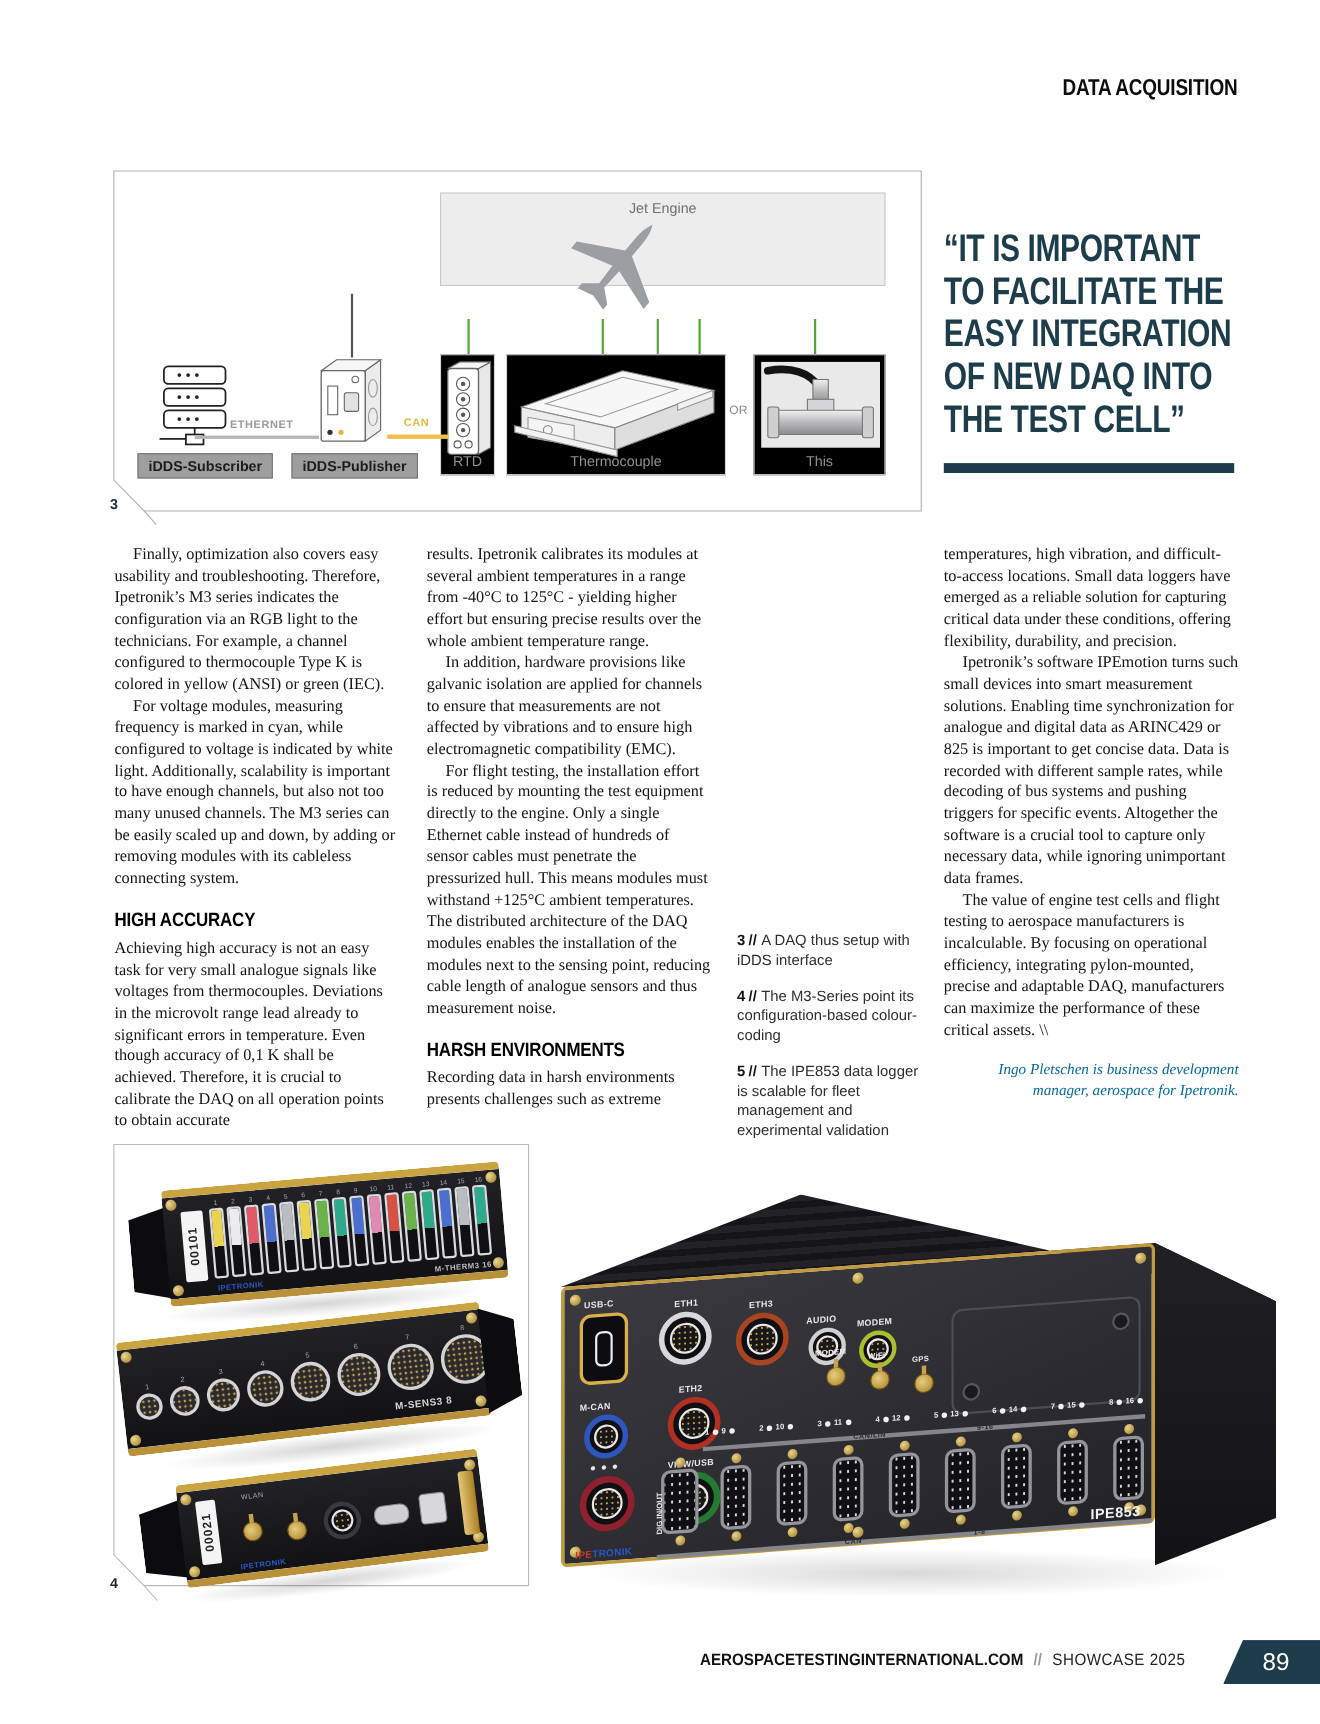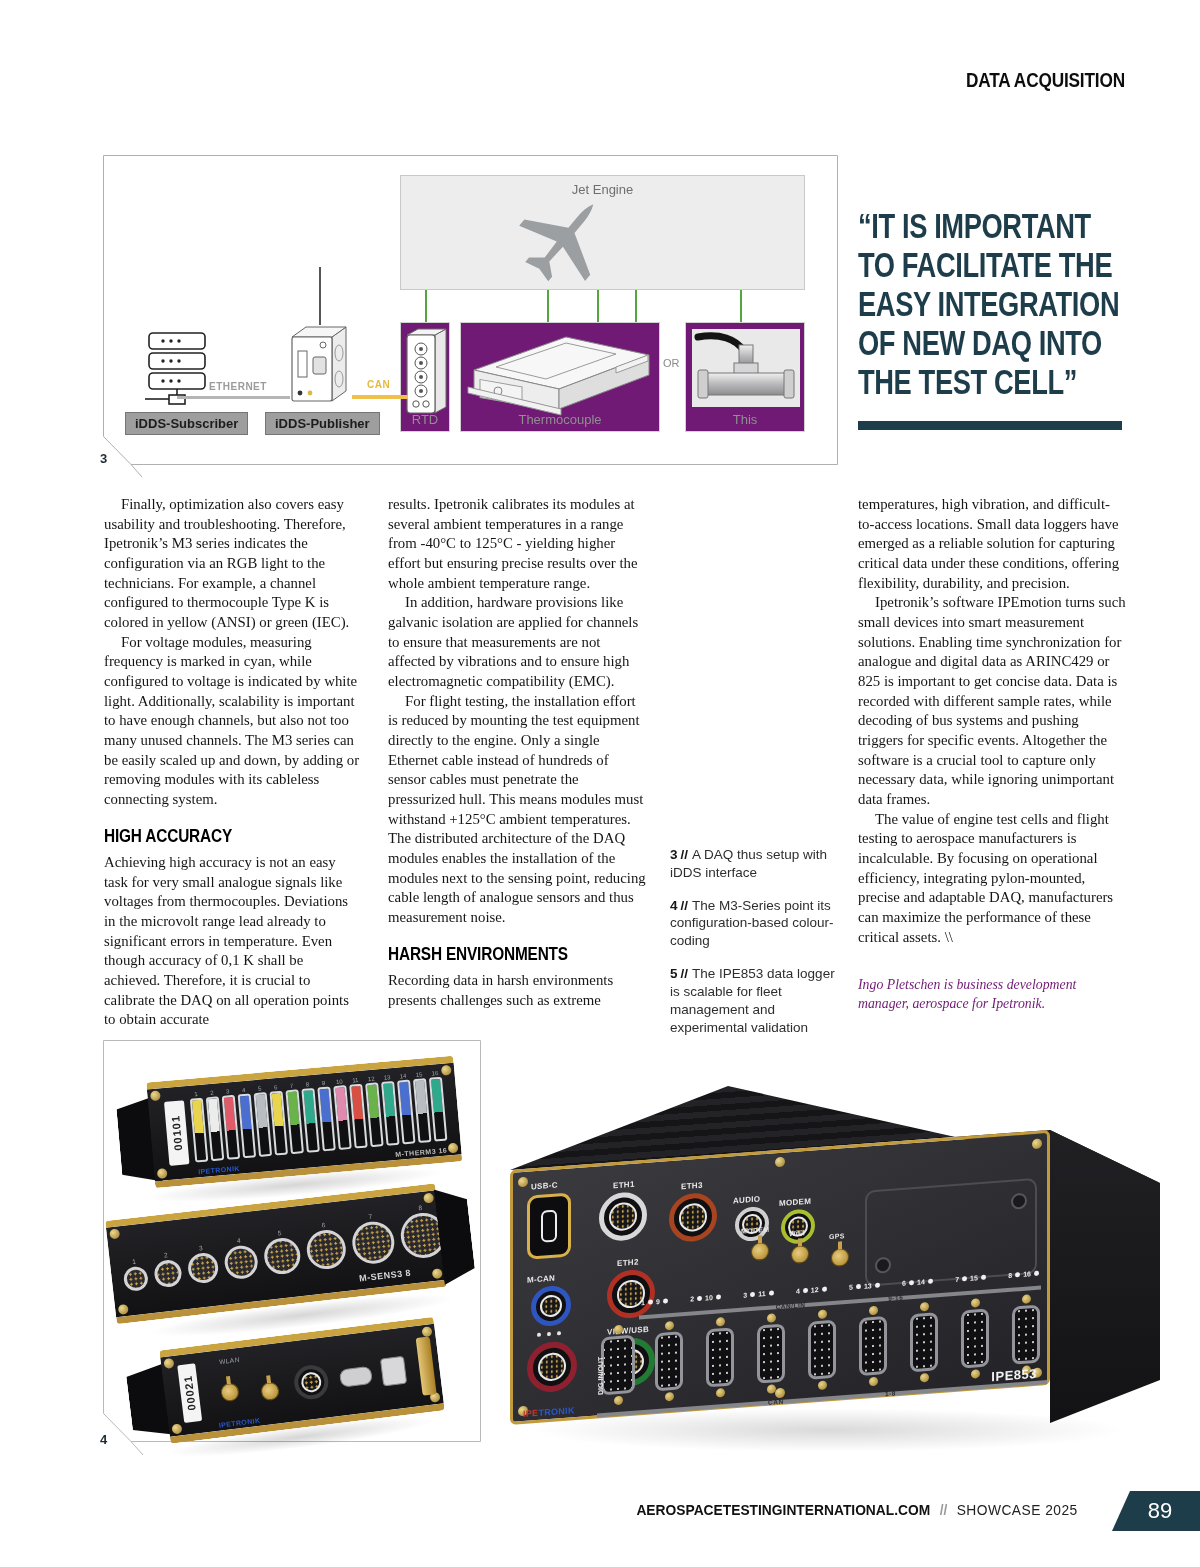--- a/index.html
+++ b/index.html
@@ -20,36 +20,36 @@
   .quote{position:absolute;left:858px;top:206px;width:300px;}
   .qline{font-weight:bold;font-size:35px;line-height:39px;color:#1e3d4b;letter-spacing:-0.5px;
          transform:scaleX(.78);transform-origin:0 0;white-space:nowrap;}
   .qbar{width:264px;height:9px;background:#1e3d4b;margin-top:20px;}
   
   .figframe{position:absolute;}
   .figframe svg{position:absolute;left:0;top:0;overflow:visible;}
   .fignum{position:absolute;font-weight:bold;font-size:13px;color:#1d2b33;}
   
   .d-abs{position:absolute;box-sizing:border-box;}
-  .enginebox{left:297px;top:20px;width:405px;height:115px;background:#ededed;border:1px solid #c9c9c9;}
+  .enginebox{left:297px;top:20px;width:405px;height:85px;background:#ededed;border:1px solid #c9c9c9;}
   .enginelabel{position:absolute;left:0;top:6px;width:100%;text-align:center;color:#6f6f6f;font-size:13px;}
   .gline{position:absolute;width:2px;background:#52a63a;}
-  .dpanel{background:#701a75;border:1px solid #d2d2d2;}
+  .dpanel{background:#000000;border:1px solid #d2d2d2;}
   .dpanel .plbl{position:absolute;left:0;bottom:4px;width:100%;text-align:center;color:#8f8f8f;font-size:13px;}
   .greybox{position:absolute;background:#9e9e9e;border:1px solid #757575;color:#1c1c1c;
            font-weight:bold;font-size:13px;padding:3px 9px;white-space:nowrap;}
   .wirelbl{position:absolute;font-weight:bold;font-size:10px;letter-spacing:.5px;}
   .orlbl{position:absolute;color:#8a8a8a;font-size:11px;}
   
   .bodycol{position:absolute;font-family:"Liberation Serif",serif;font-size:14.8px;line-height:1.33;color:#151515;}
   .para{margin:0;}
   .para.indent{text-indent:17px;}
   .subhead{font-family:"Liberation Sans",sans-serif;font-weight:bold;font-size:17.5px;color:#000;
            letter-spacing:-0.2px;transform:scaleX(.88);transform-origin:0 50%;margin:15px 0 5px;white-space:nowrap;}
-  .credit{margin-top:29px;font-style:italic;font-size:13.8px;color:#701a75;}
+  .credit{margin-top:16px;font-style:italic;font-size:13.8px;color:#0369a1;text-align:right;}
   
   .captions{position:absolute;left:670px;top:846px;width:170px;font-size:13.5px;line-height:1.32;color:#2e2e2e;}
   .cap{margin:0 0 15px;}
   .cap .cnum{font-weight:bold;color:#161616;}
   .cap .csep{font-weight:bold;color:#161616;padding:0 4px 0 3px;}
   
   .module{position:absolute;}
   .modshadow{position:absolute;background:radial-gradient(ellipse at center,rgba(0,0,0,.16),rgba(0,0,0,0) 70%);}
   .modface{position:absolute;background:linear-gradient(180deg,#222226,#121214);
            border-top:7px solid #c9a441;border-bottom:7px solid #b8913a;border-radius:4px;box-sizing:border-box;}
@@ -167,21 +167,21 @@
         <polygon points="8,45 93,64 93,84 8,64" fill="#ededed" stroke="#888" stroke-width="1"></polygon>
         <polygon points="93,64 183,30 183,50 93,84" fill="#dedede" stroke="#888" stroke-width="1"></polygon>
         <rect x="14" y="52" width="42" height="18" fill="#f4f4f4" stroke="#999" stroke-width="1" transform="skewY(10)"></rect>
         <circle cx="32" cy="66" r="4" fill="none" stroke="#888"></circle>
         <polygon points="2,62 95,84 95,90 2,68" fill="#f2f2f2" stroke="#999" stroke-width="1"></polygon>
         <polygon points="150,42 182,30 182,36 150,48" fill="#f2f2f2" stroke="#999" stroke-width="1"></polygon>
       </svg>
       <div class="plbl">Thermocouple</div>
     </div>
 
-    <div class="orlbl" style="left:560px;top:202px;">OR</div>
+    <div class="orlbl" style="left:560px;top:212px;">OR</div>
 
     <div class="d-abs dpanel" style="left:582px;top:167px;width:120px;height:110px;">
       <div class="d-abs" style="left:6px;top:6px;width:108px;height:78px;background:#e9e9e9;"></div>
       <svg width="108" height="78" style="position:absolute;left:6px;top:6px;">
         <defs>
           <linearGradient id="metal" x1="0" y1="0" x2="0" y2="1">
             <stop offset="0" stop-color="#f0f0f0"></stop>
               <stop offset="0.5" stop-color="#b9b9bb"></stop>
               <stop offset="1" stop-color="#8d8d90"></stop>
           </linearGradient>

